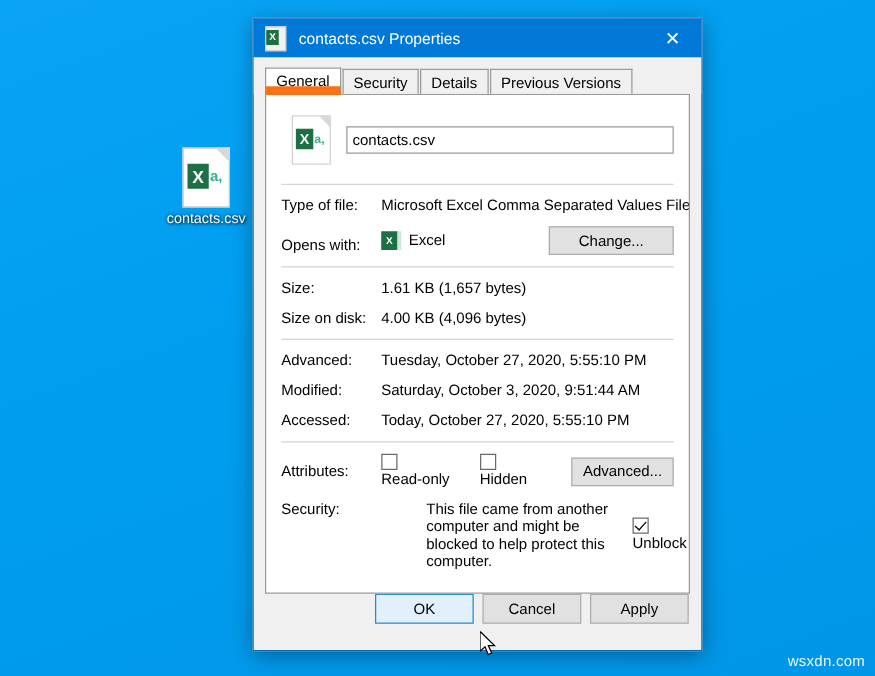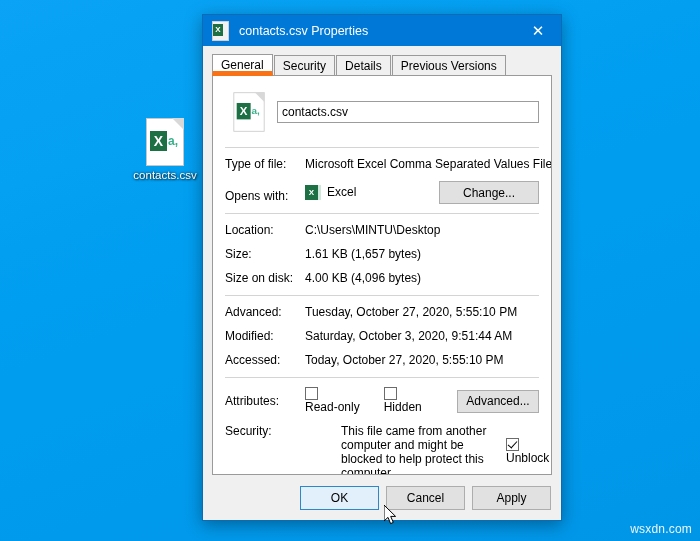--- a/index.html
+++ b/index.html
@@ -196,21 +196,21 @@
     box-sizing: border-box;
     cursor: default;
     white-space: nowrap;
   }
   .tab.active {
     background: #ffffff;
     height: 22px;
     line-height: 21px;
     position: relative;
     top: 1px;
-    border-bottom: 5px solid #f97316;
+    border-bottom: 7px solid #f97316;
     z-index: 3;
   }
 
   
   #tabpanel {
     margin: 0 9px;
     background: #ffffff;
     border: 1px solid #9a9a9a;
     box-sizing: border-box;
     flex: 1;
@@ -358,21 +358,21 @@
     margin-left: auto;
     padding-top: 14px;
   }
   .unblock-wrap .chk { margin-right: 0; }
 
   
   #buttonbar {
     height: 45px;
     flex: none;
     display: flex;
-    align-items: center;
+    align-items: flex-start;
     justify-content: flex-end;
     padding-right: 10px;
     gap: 7px;
   }
   #buttonbar .dlg-btn {
     width: 79px;
     height: 24px;
     font-size: 12px;
   }
   #ok-btn {
@@ -457,24 +457,20 @@
             <span class="sheet">X</span>
             <span class="edge"></span>
           </span>
           <span>Excel</span>
           <button class="btn" id="change-btn">Change...</button>
         </div>
       </div>
 
       <hr class="sep">
 
-      <div class="frow">
-        <div class="lbl">Location:</div>
-        <div class="val">C:\Users\MINTU\Desktop</div>
-      </div>
 
       <div class="frow">
         <div class="lbl">Size:</div>
         <div class="val">1.61 KB (1,657 bytes)</div>
       </div>
 
       <div class="frow">
         <div class="lbl">Size on disk:</div>
         <div class="val">4.00 KB (4,096 bytes)</div>
       </div>

